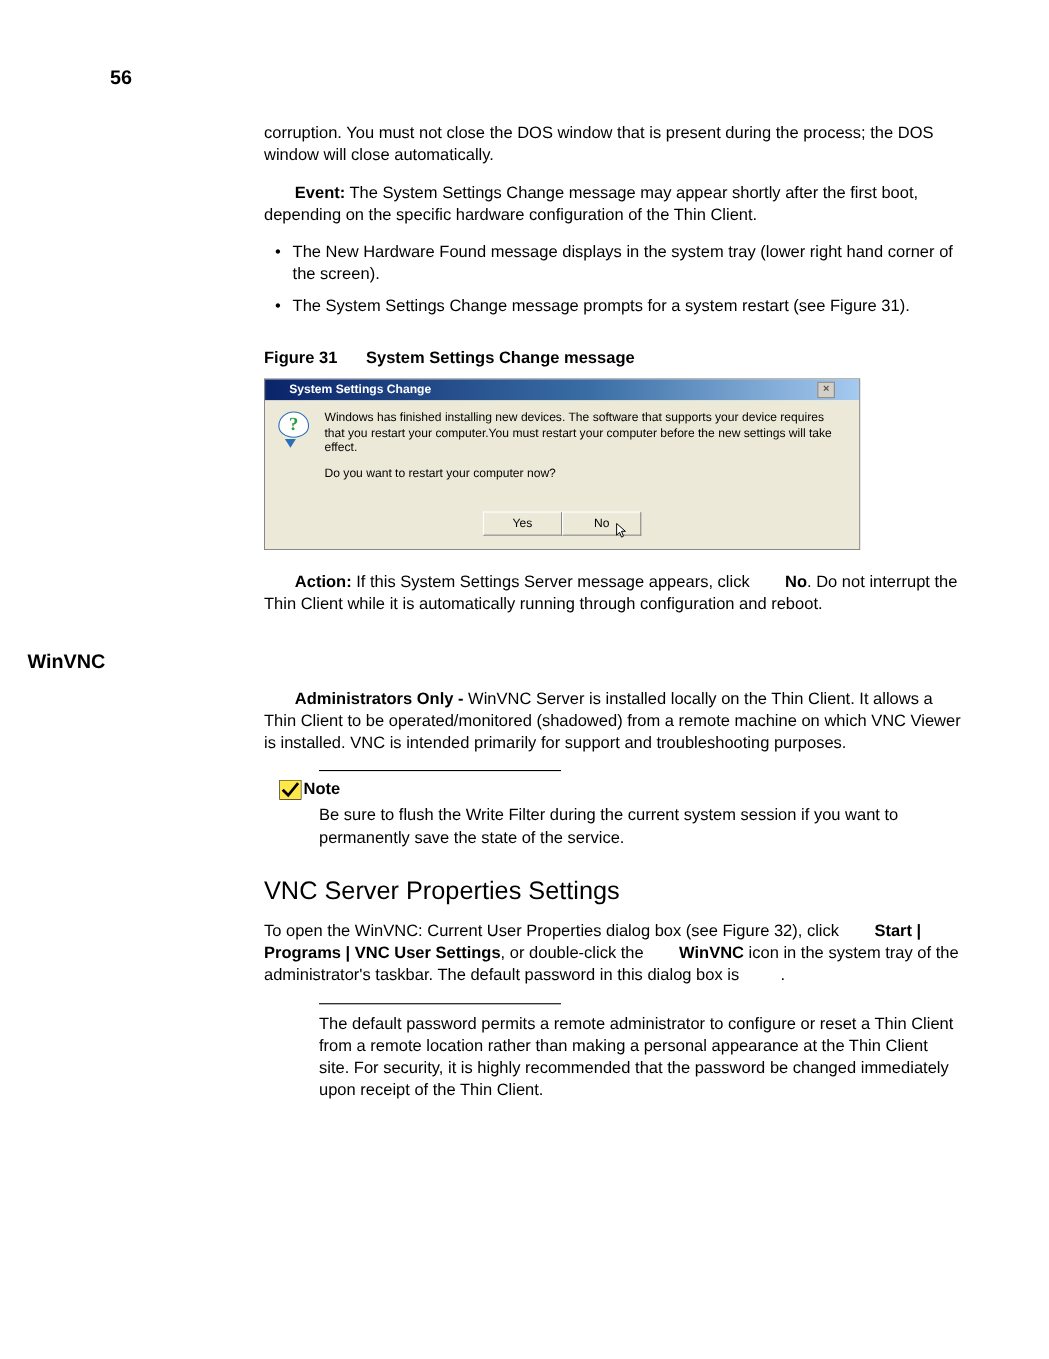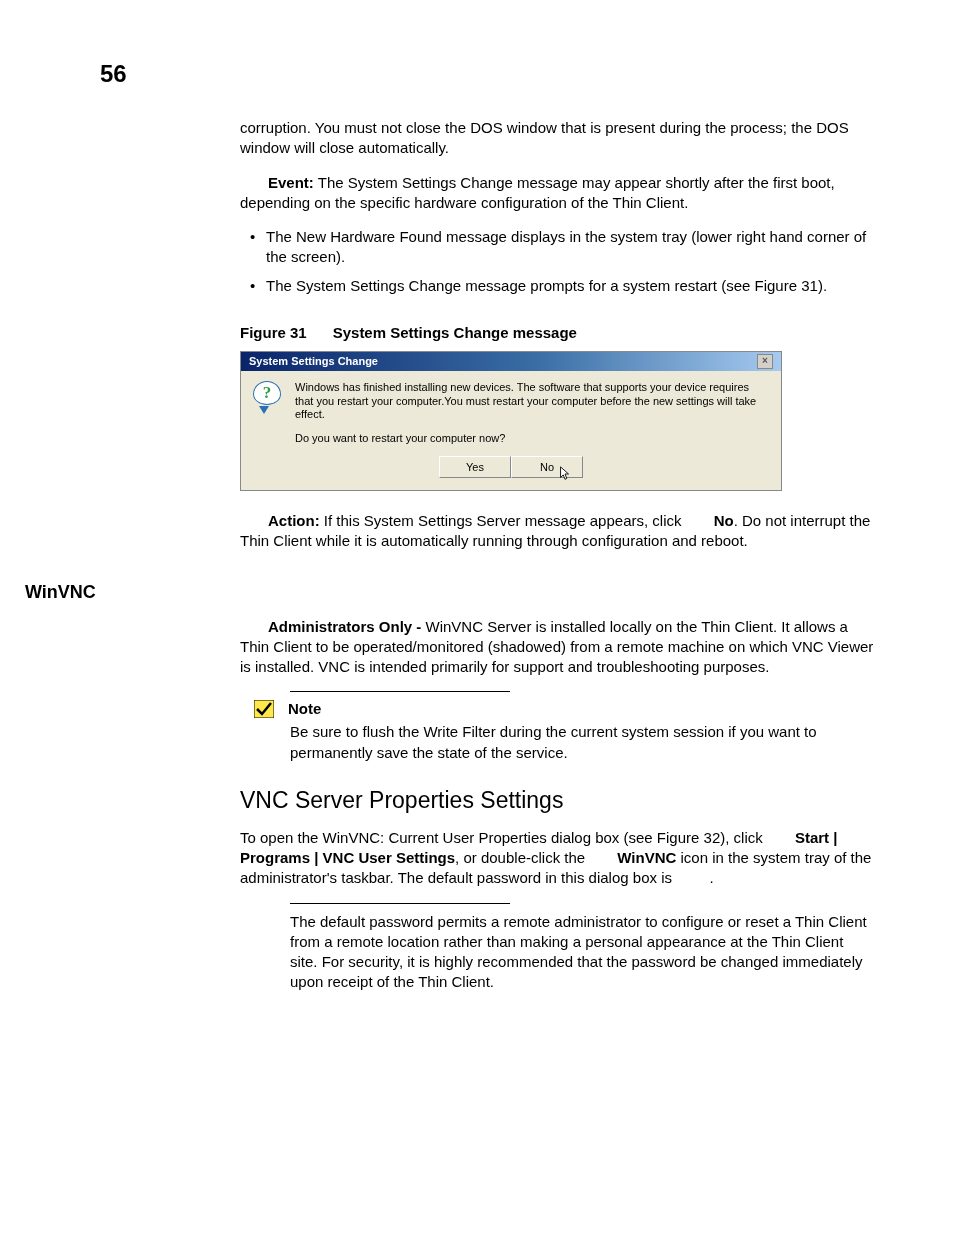--- a/index.html
+++ b/index.html
@@ -9,21 +9,21 @@
     font-size: 15px;
     color: #000;
     background: #fff;
     width: 954px;
   }
   .page {
     padding: 60px 80px 60px 100px;
     box-sizing: border-box;
   }
   .page-number {
-    font-size: 24px;
+    font-size: 18px;
     font-weight: bold;
     margin-bottom: 30px;
   }
   .content-block {
     margin-left: 140px;
   }
   .para {
     margin: 0 0 14px 0;
     line-height: 1.35;
   }
@@ -60,21 +60,21 @@
     width: 540px;
     border: 1px solid #888;
     margin-bottom: 20px;
     font-family: Tahoma, Arial, sans-serif;
   }
   .dialog-title {
     background: linear-gradient(to right, #0a246a 0%, #3a6ea5 55%, #a6caf0 100%);
     color: #fff;
     font-weight: bold;
     font-size: 11px;
-    padding: 2px 8px;
+    padding: 2px 22px;
     display: flex;
     justify-content: space-between;
     align-items: center;
   }
   .dialog-close {
     width: 14px;
     height: 13px;
     background: #d4d0c8;
     border: 1px solid #888;
     color: #555;
@@ -126,21 +126,21 @@
     color: #2a9d3f;
     font-weight: bold;
     font-size: 17px;
     font-family: "Times New Roman", serif;
   }
   .dialog-msg {
     line-height: 1.25;
   }
   .dialog-prompt {
     margin-left: 42px;
-    margin-bottom: 12px;
+    margin-bottom: 28px;
   }
   .dialog-buttons {
     display: flex;
     justify-content: center;
     position: relative;
   }
   .dlg-btn {
     width: 70px;
     height: 20px;
     font-size: 11px;
@@ -176,21 +176,21 @@
   }
   .callout-rule {
     border-top: 1px solid #000;
     width: 220px;
     margin-bottom: 8px;
     margin-left: 36px;
   }
   .callout-header {
     display: flex;
     align-items: flex-start;
-    gap: 14px;
+    gap: 2px;
     font-weight: bold;
     margin-bottom: 4px;
   }
   .callout-body {
     margin-left: 36px;
     line-height: 1.35;
   }
   .note-icon {
     width: 20px;
     height: 18px;

